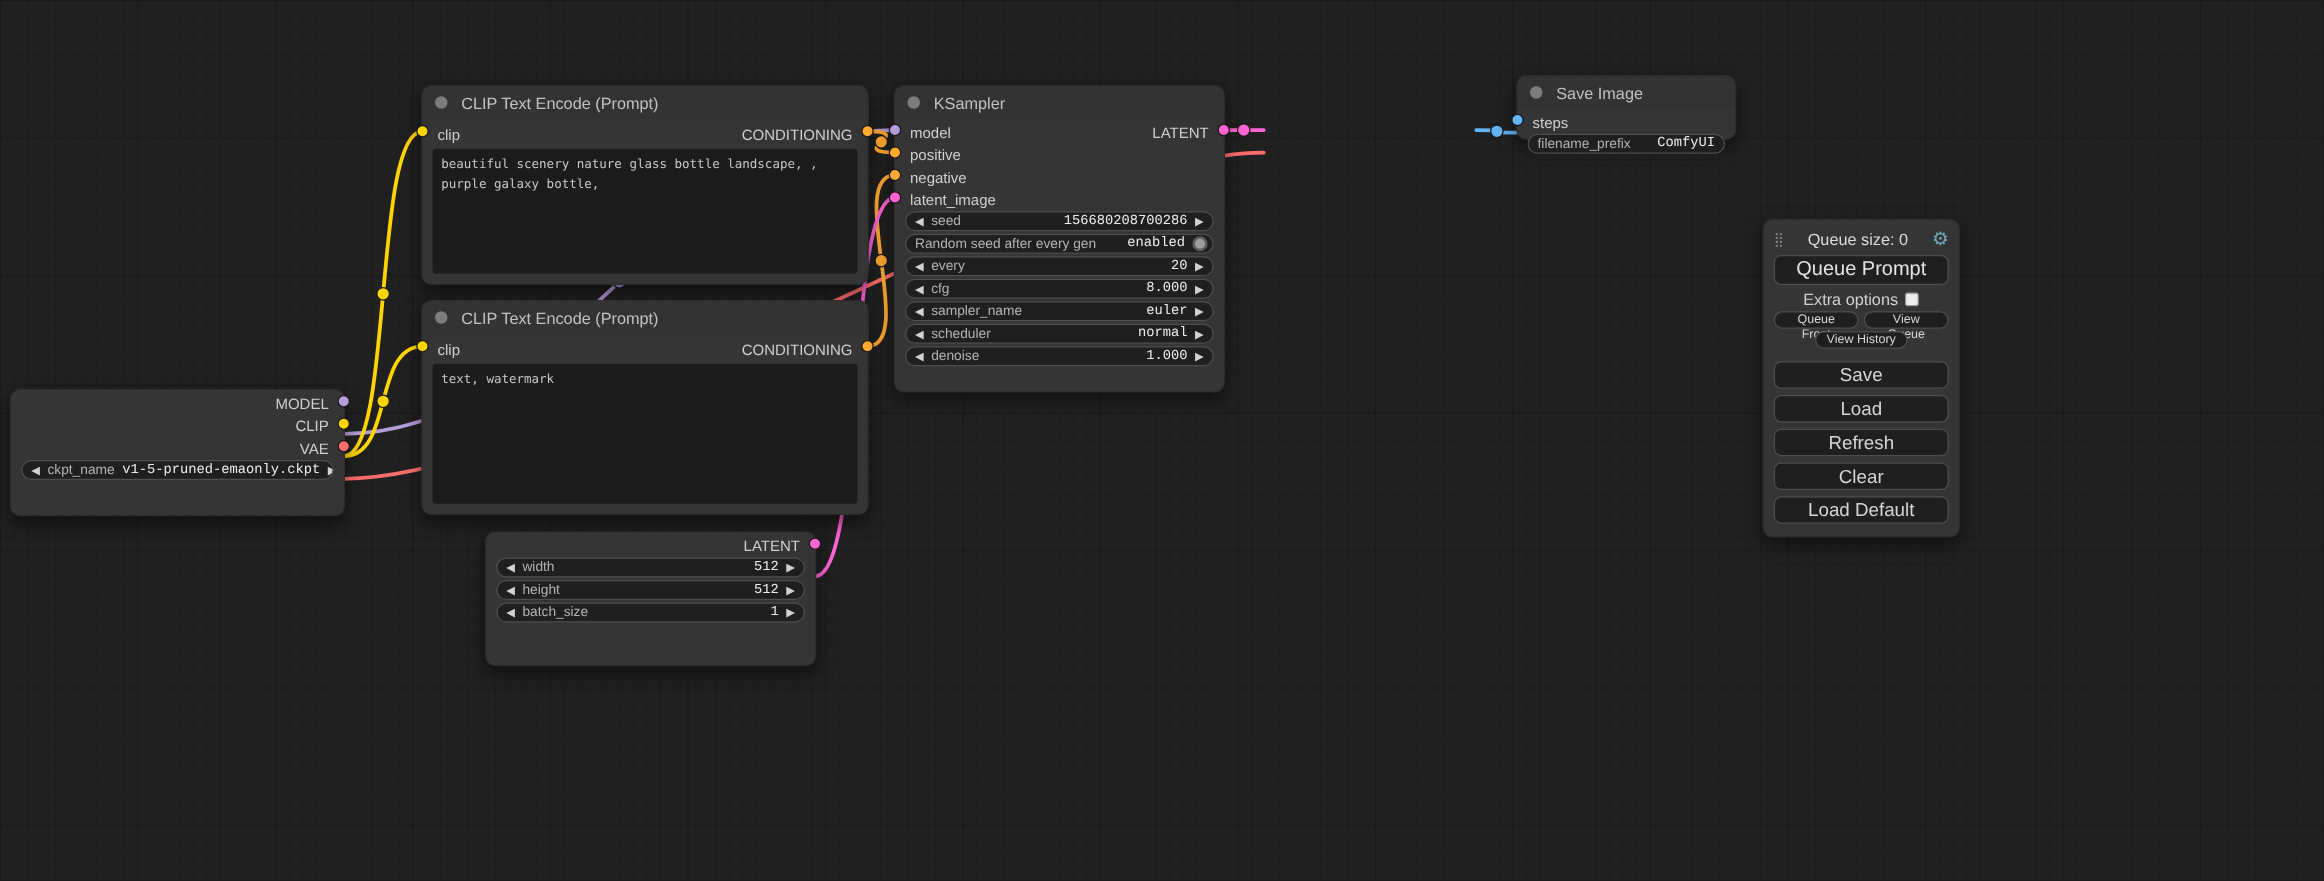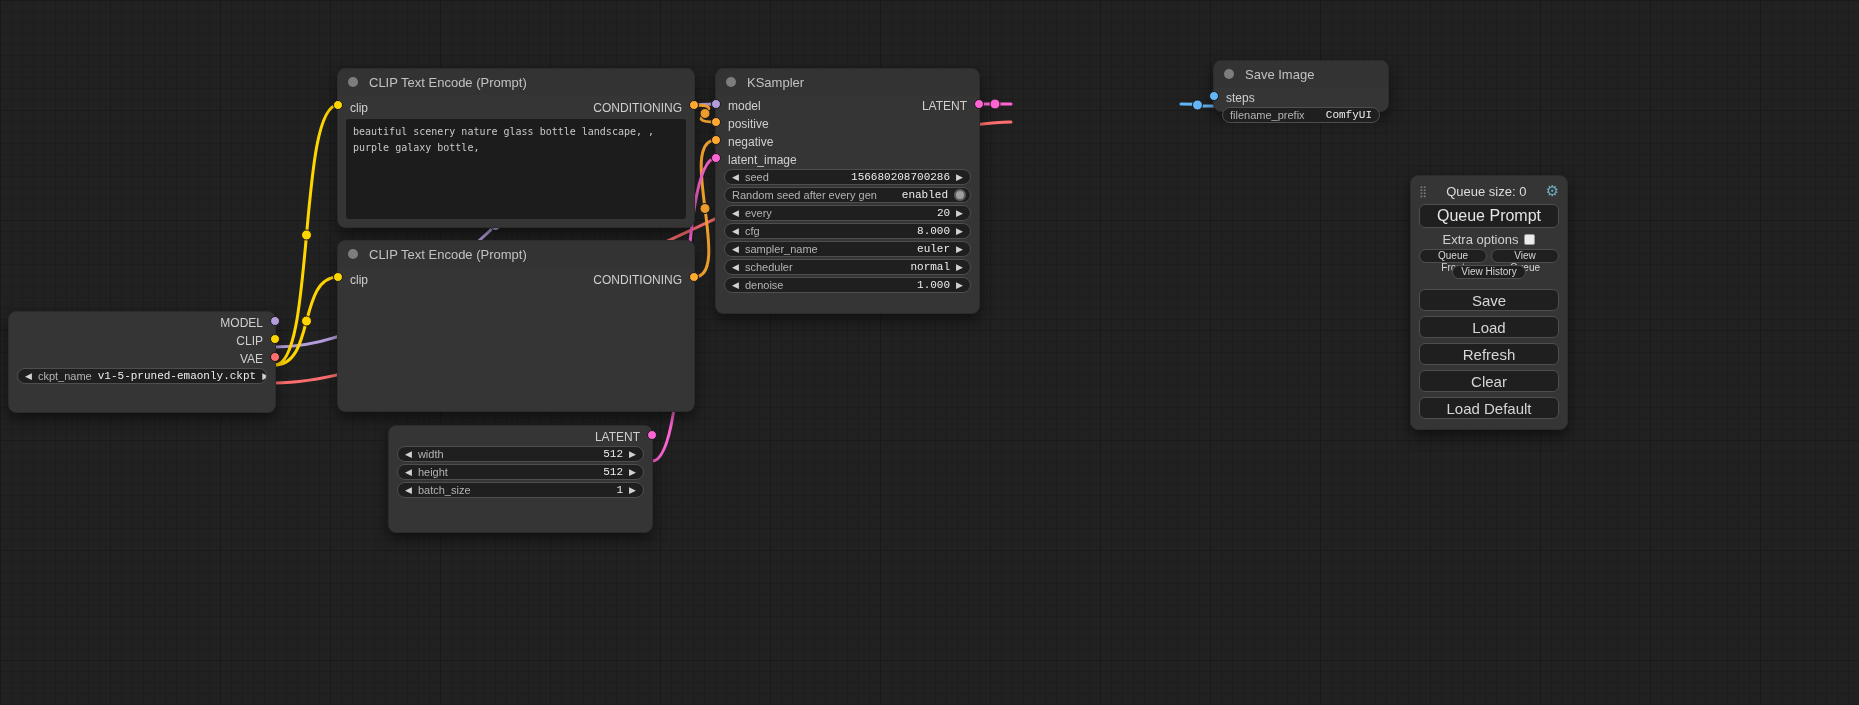--- a/index.html
+++ b/index.html
@@ -154,20 +154,23 @@
     <div class="node-title">
       <span class="status-dot"></span>
       <span>CLIP Text Encode (Prompt)</span>
     </div>
     <div class="slot-row both tall">
       <span class="port in" style="background: rgb(255, 213, 0);"></span>
       <span>clip</span>
       <span>CONDITIONING</span>
       <span class="port out" style="background: rgb(255, 169, 49);"></span>
     </div>
+    <div class="prompt-body">
+      <textarea class="prompt-text" spellcheck="false" style="">text, watermark</textarea>
+    </div>
   </div>
 
   <div class="node" style="left:388px;top:425px;width:265px;height:108px">
     <div class="slot-row out-only">
       <span>LATENT</span>
       <span class="port out" style="background: rgb(255, 100, 213);"></span>
     </div>
     <div class="widget">
       <span class="arrow">◀</span>
       <span class="w-label">width</span>

